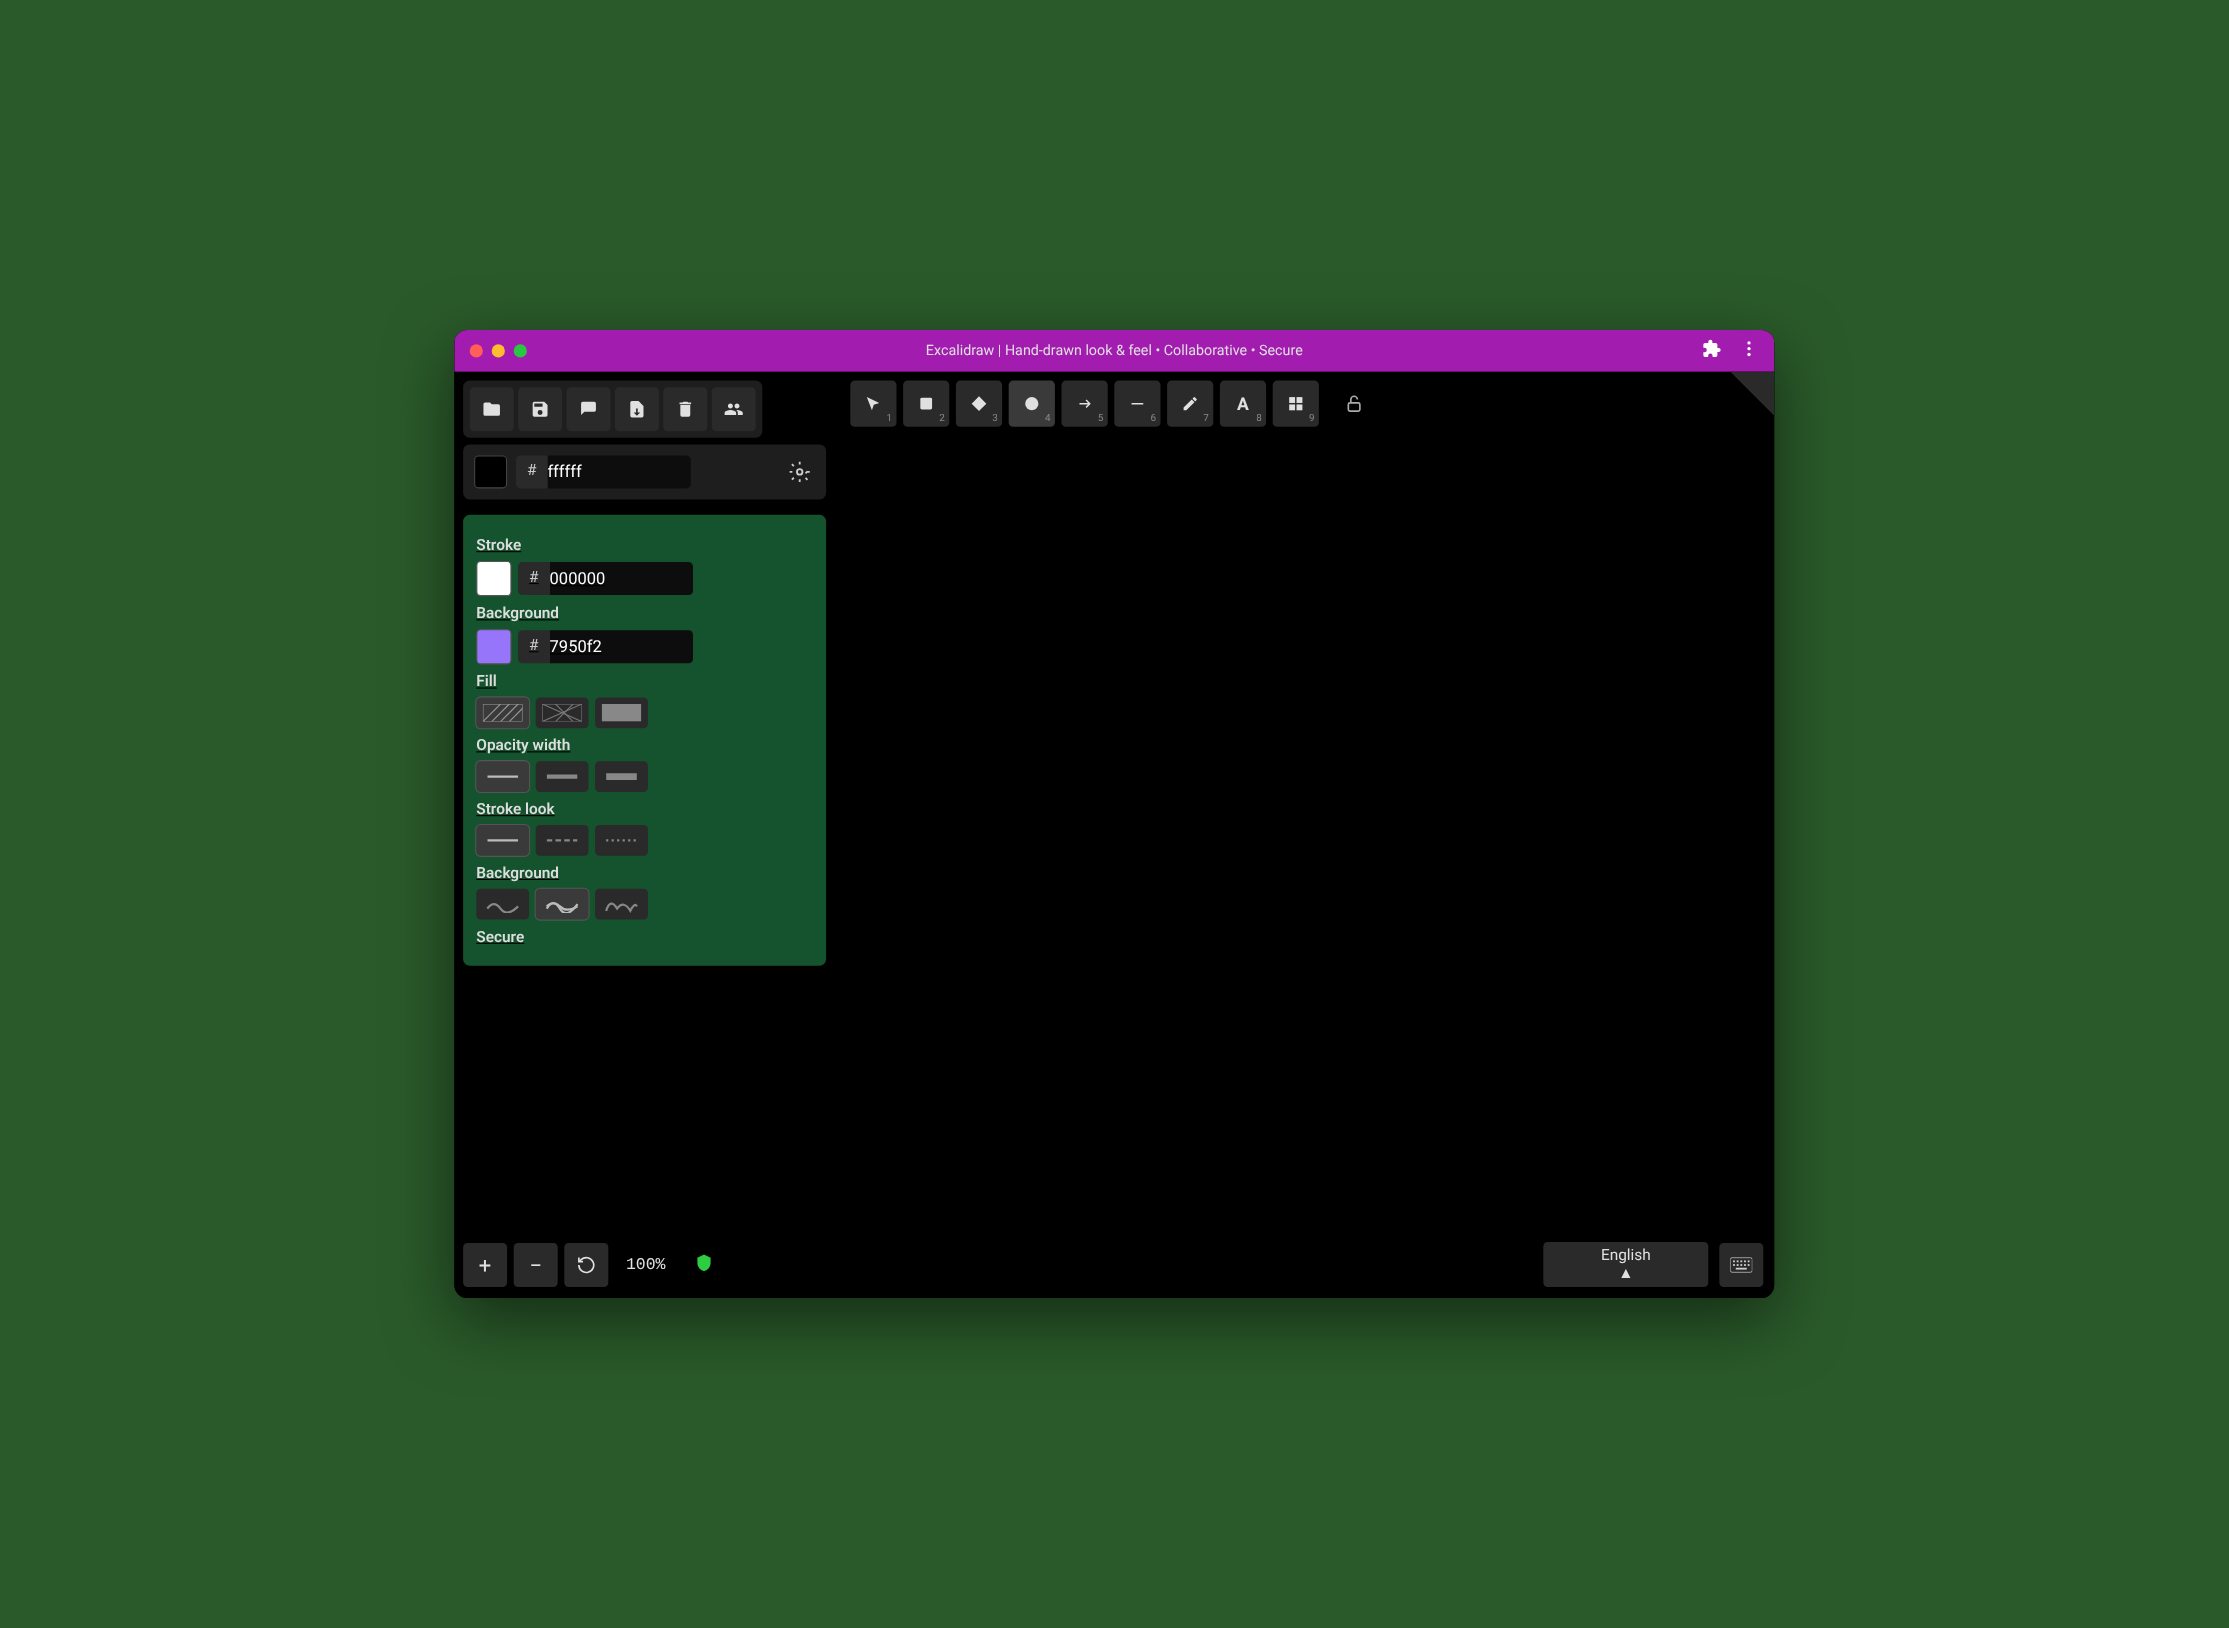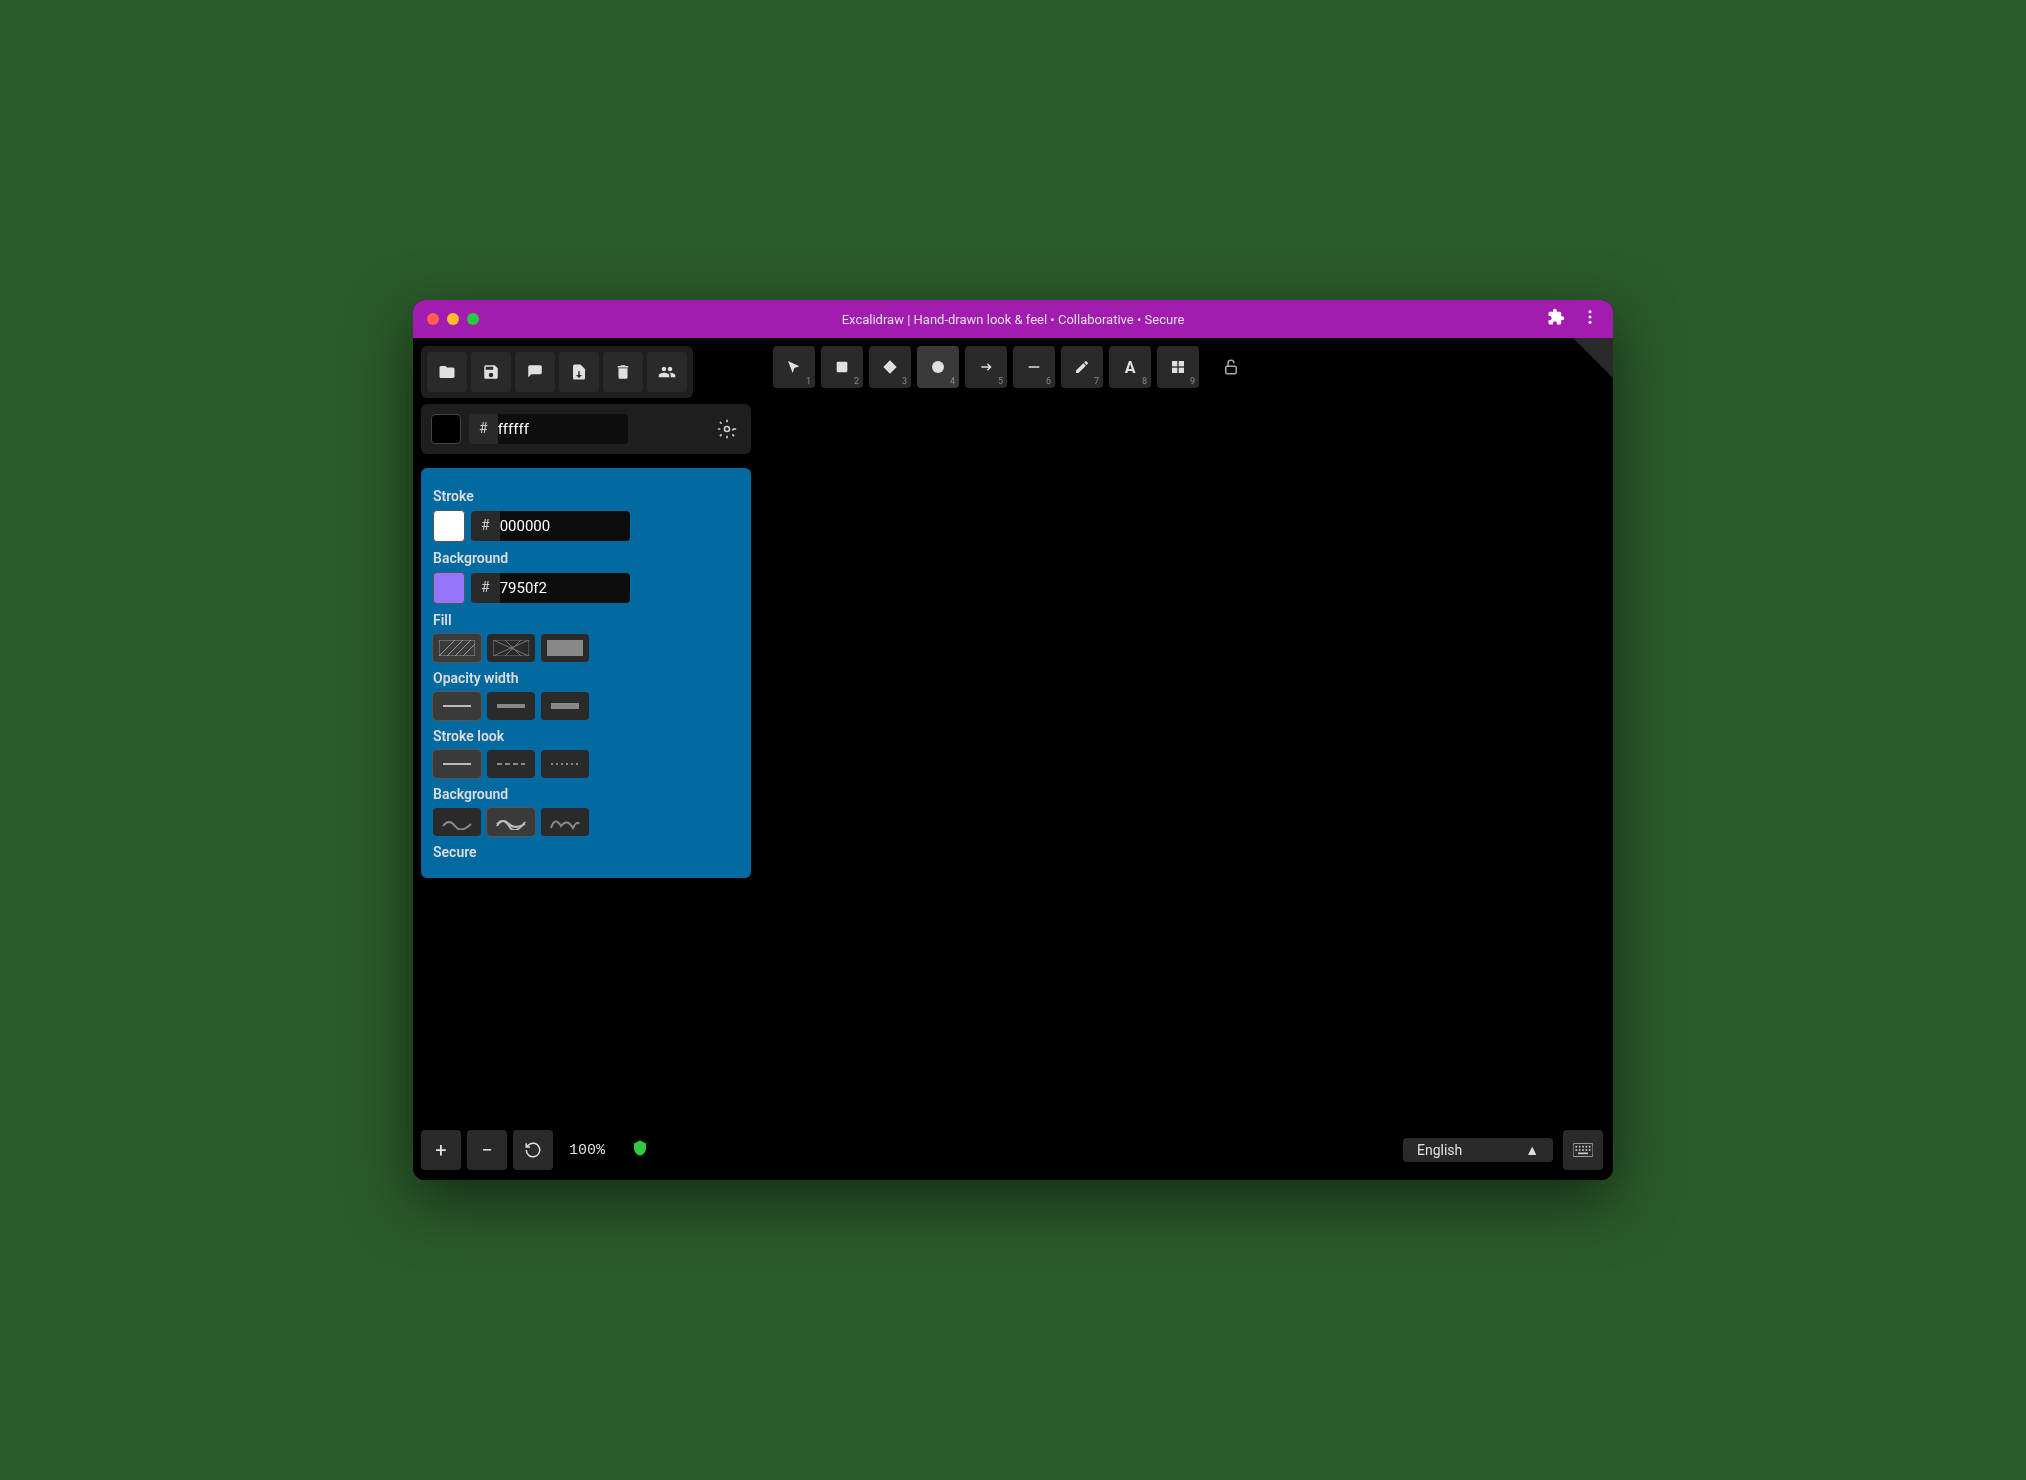--- a/index.html
+++ b/index.html
@@ -17,35 +17,35 @@
 .canvas-color-row { position:absolute; top:66px; left:8px; background:#1e1e1e; border-radius:6px; padding:10px; display:flex; gap:8px; align-items:center; width:330px; }
 .color-chip { width:30px; height:30px; border-radius:4px; border:1px solid #444; }
 .hash-label { background:#2a2a2a; color:#ccc; padding:6px 10px; border-radius:4px 0 0 4px; font-size:14px; }
 .color-input { background:#0d0d0d; border:none; color:#fff; padding:6px 0; width:130px; font-size:15px; border-radius:0 4px 4px 0; font-family:inherit; }
 .gear-btn { margin-left:auto; background:none; border:none; color:#ccc; cursor:pointer; width:28px; height:28px; display:flex; align-items:center; justify-content:center; }
 .tools { position:absolute; top:8px; left:360px; display:flex; gap:6px; align-items:center; }
 .tool-btn { width:42px; height:42px; background:#2a2a2a; border:none; border-radius:4px; color:#e0e0e0; cursor:pointer; display:flex; align-items:center; justify-content:center; position:relative; }
 .tool-btn.active { background:#3a3a3a; }
 .tool-btn .num { position:absolute; bottom:2px; right:4px; font-size:9px; color:#888; }
 .lock-btn { background:none; border:none; color:#aaa; cursor:pointer; margin-left:10px; width:32px; height:32px; display:flex; align-items:center; justify-content:center; }
-.side-panel { position:absolute; top:130px; left:8px; width:330px; background:#0369a1; border-radius:6px; padding:12px; max-height:480px; overflow-y:auto; }
+.side-panel { position:absolute; top:130px; left:8px; width:330px; background:#14532d; border-radius:6px; padding:12px; max-height:480px; overflow-y:auto;text-decoration:underline; }
 .side-panel::-webkit-scrollbar { width:10px; }
 .side-panel::-webkit-scrollbar-track { background:#1e1e1e; }
 .side-panel::-webkit-scrollbar-thumb { background:#e0e0e0; border-radius:5px; }
 .prop-label { color:#ddd; font-size:14px; font-weight:600; margin:8px 0 6px; }
 .prop-row { display:flex; gap:6px; align-items:center; margin-bottom:8px; }
 .swatch { width:32px; height:32px; border-radius:4px; border:1px solid #555; }
 .opt-btn { width:48px; height:28px; background:#2a2a2a; border:none; border-radius:4px; cursor:pointer; color:#bbb; display:flex; align-items:center; justify-content:center; }
 .opt-btn.sel { background:#3a3a3a; outline:1px solid #555; }
 .bottom-bar { position:absolute; bottom:10px; left:8px; display:flex; gap:6px; align-items:center; }
 .zoom-btn { width:40px; height:40px; background:#2a2a2a; border:none; border-radius:4px; color:#e0e0e0; cursor:pointer; display:flex; align-items:center; justify-content:center; font-size:20px; }
 .zoom-val { color:#e0e0e0; font-size:15px; padding:0 10px;font-family:Liberation Mono, monospace; }
 .shield { color:#2ecc40; margin-left:10px; }
 .bottom-right { position:absolute; bottom:10px; right:10px; display:flex; gap:10px; align-items:center; }
-.lang-select { background:#2a2a2a; border:none; color:#e0e0e0; padding:4px 14px; border-radius:4px; width:150px; cursor:pointer; display:flex; justify-content:space-between; align-items:center; font-size:14px; }
+.lang-select { background:#2a2a2a; border:none; color:#e0e0e0; padding:4px 14px; border-radius:4px; width:150px; cursor:pointer; display:flex; justify-content:space-between; align-items:center; font-size:14px;flex-direction:column; }
 .kbd-btn { width:40px; height:40px; background:#2a2a2a; border:none; border-radius:4px; color:#ccc; cursor:pointer; display:flex; align-items:center; justify-content:center; }
 .canvas { position:absolute; inset:0; z-index:-1; }
 .corner-tab { position:absolute; top:0; right:0; width:0; height:0; border-left:40px solid transparent; border-top:40px solid #2a2a2a; }
 .input-group { display:flex; }
 svg { pointer-events:none; }
 </style>
 </head>
 <body>
 
 <div class="window">

